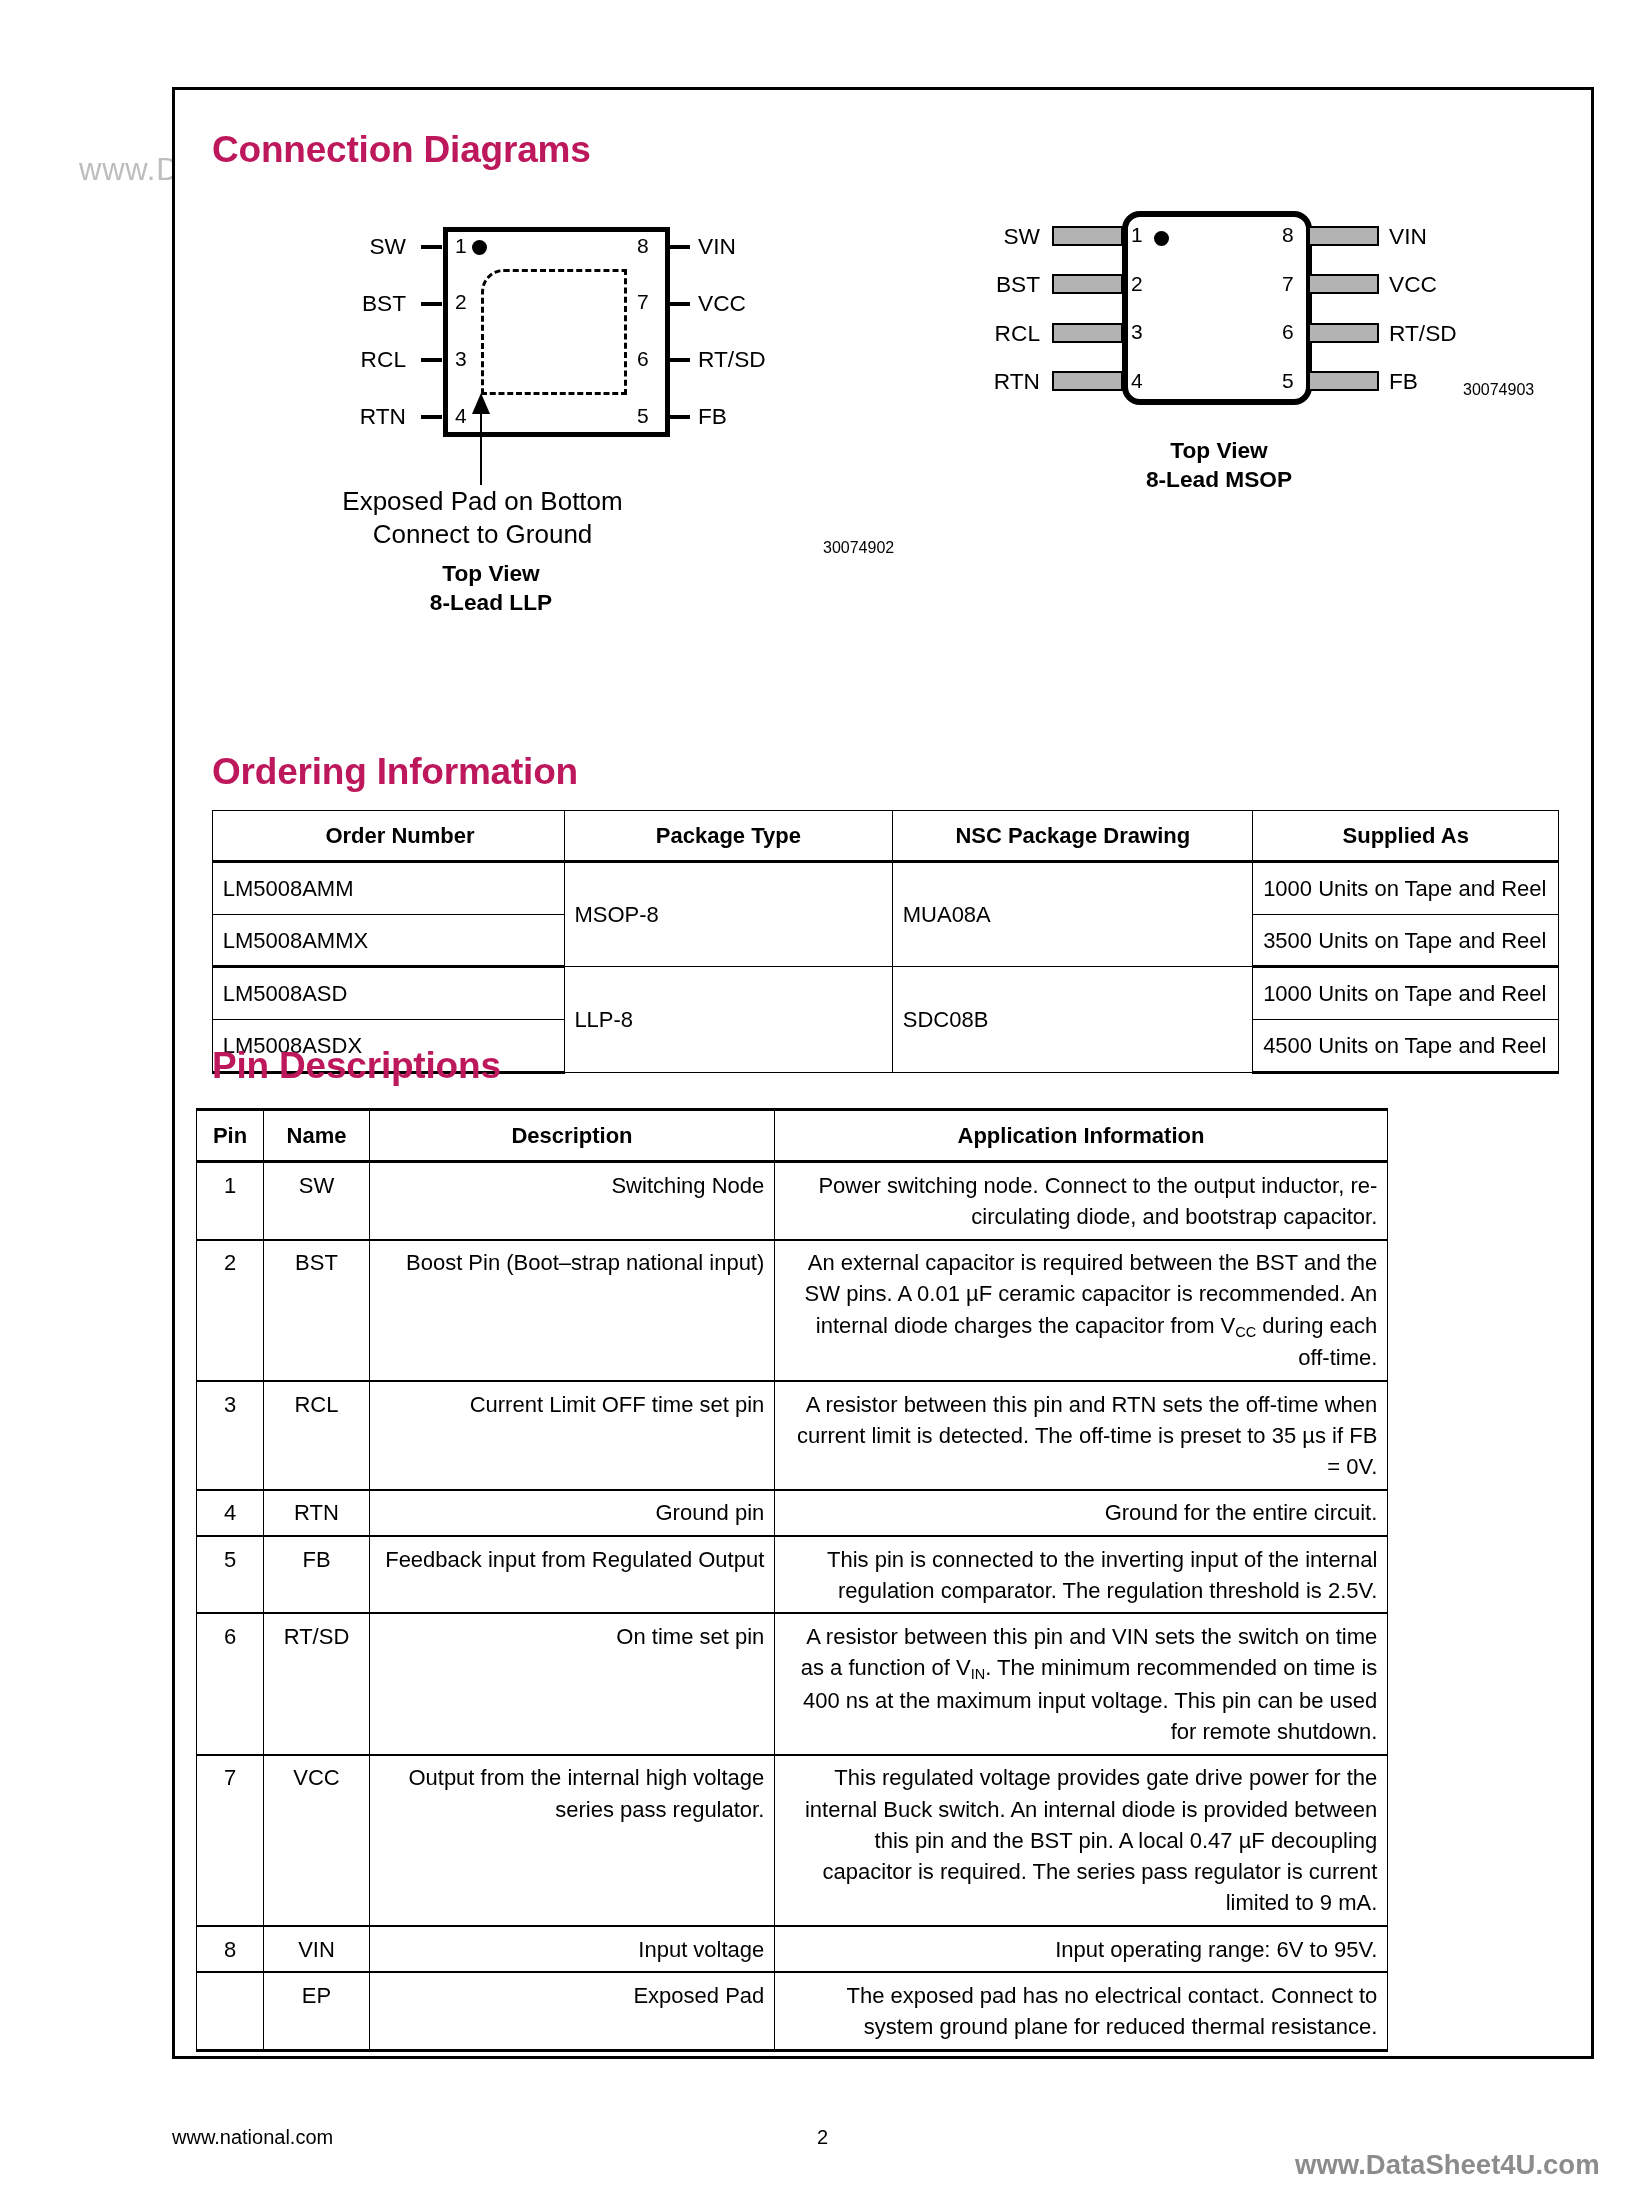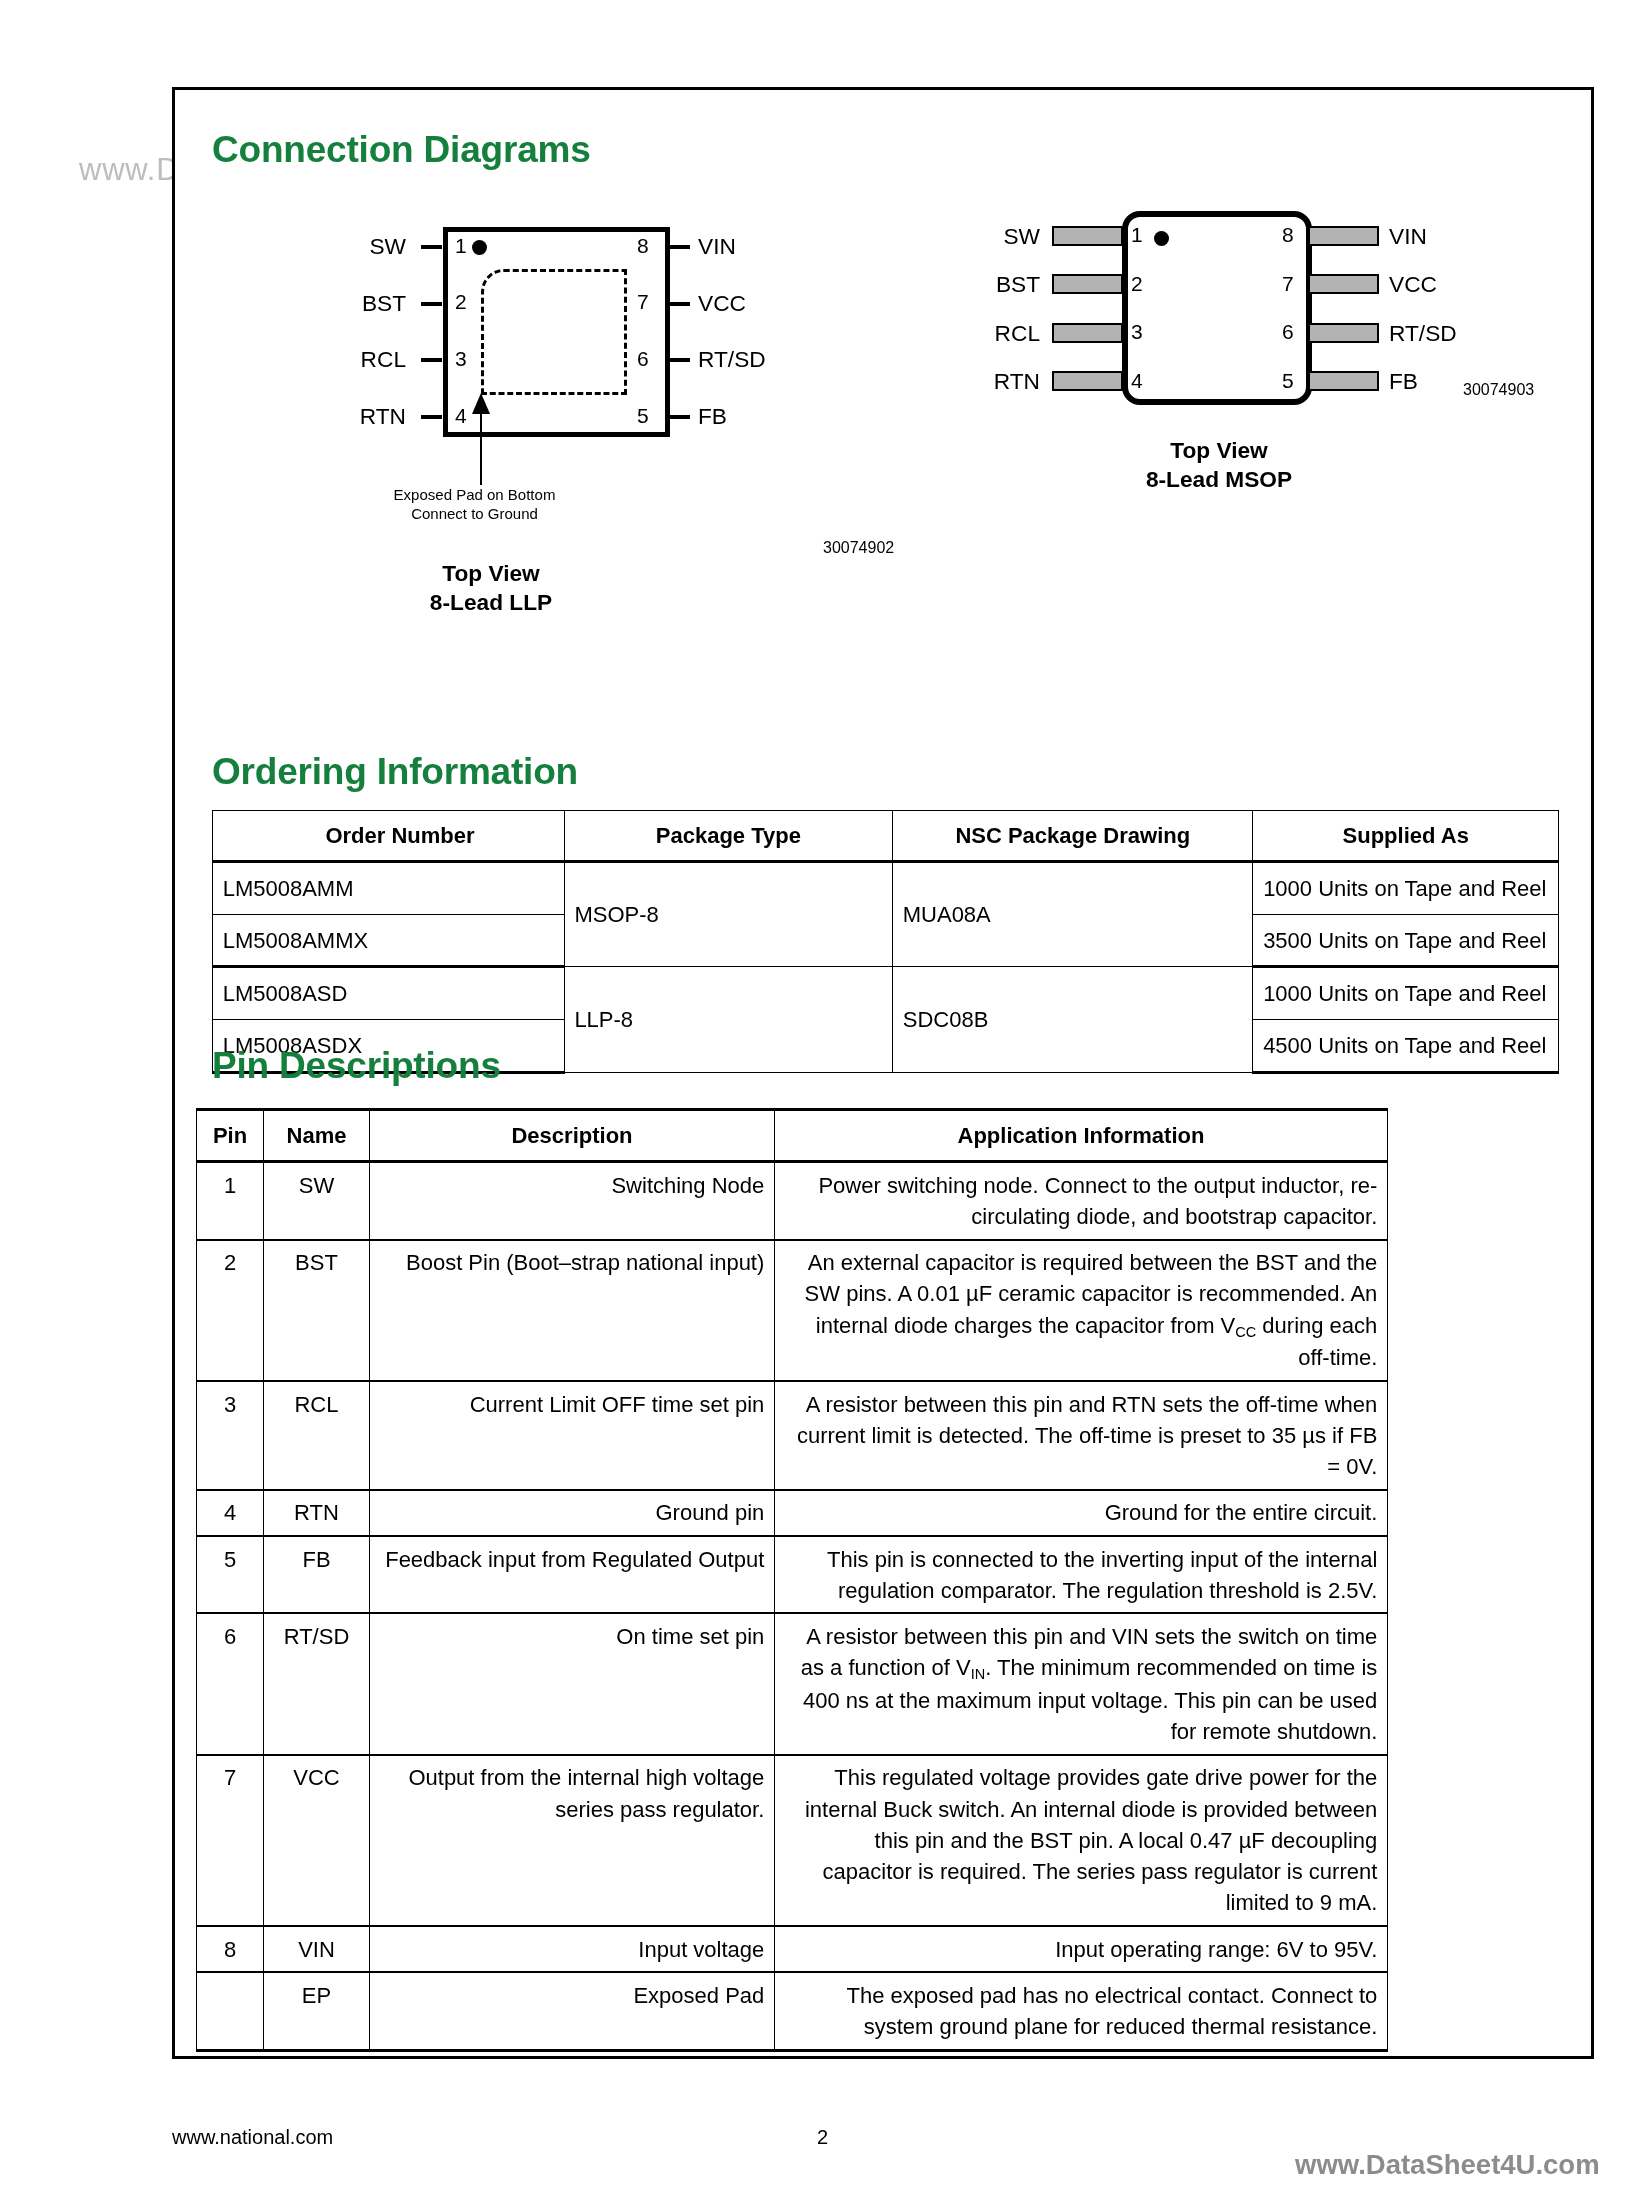--- a/index.html
+++ b/index.html
@@ -61,21 +61,21 @@
     top: 2149px;
     color: #8c8c8c;
     font-size: 27.5px;
     font-weight: bold;
     white-space: nowrap;
   }
 
   
   .section-heading {
     position: absolute;
-    color: #15803d;
+    color: #be185d;
     font-size: 37px;
     font-weight: bold;
     letter-spacing: -0.2px;
     white-space: nowrap;
   }
   #heading-connection  { left: 37px;  top: 39px; }
   #heading-ordering    { left: 37px;  top: 661px; }
   #heading-pin         { left: 37px;  top: 955px; }
 
   
@@ -148,24 +148,24 @@
   #llp-arrow-head {
     position: absolute;
     left: 248px; top: 198px;
     width: 0; height: 0;
     border-left: 9px solid transparent;
     border-right: 9px solid transparent;
     border-bottom: 21px solid #000;
   }
   #llp-pad-caption {
     position: absolute;
-    left: 32px; top: 290px;
+    left: 40px; top: 290px;
     width: 437px;
     text-align: center;
-    font-size: 15px;
+    font-size: 26px;
     line-height: 1.28;
   }
   #llp-view-caption {
     position: absolute;
     left: 97px; top: 364px;
     width: 340px;
     text-align: center;
     font-size: 22.7px;
     font-weight: bold;
     line-height: 1.28;

